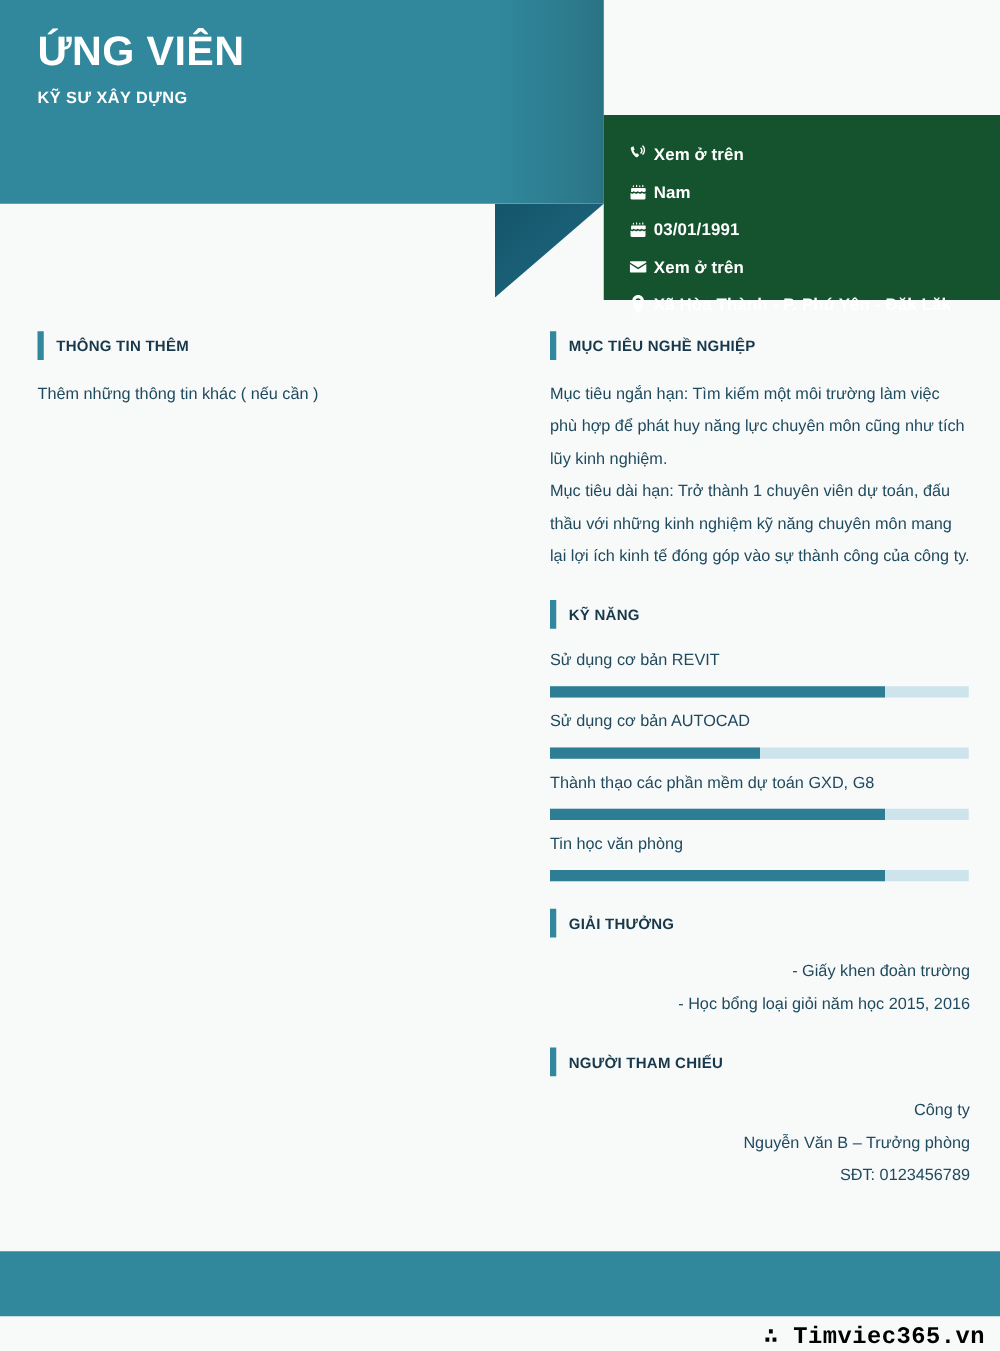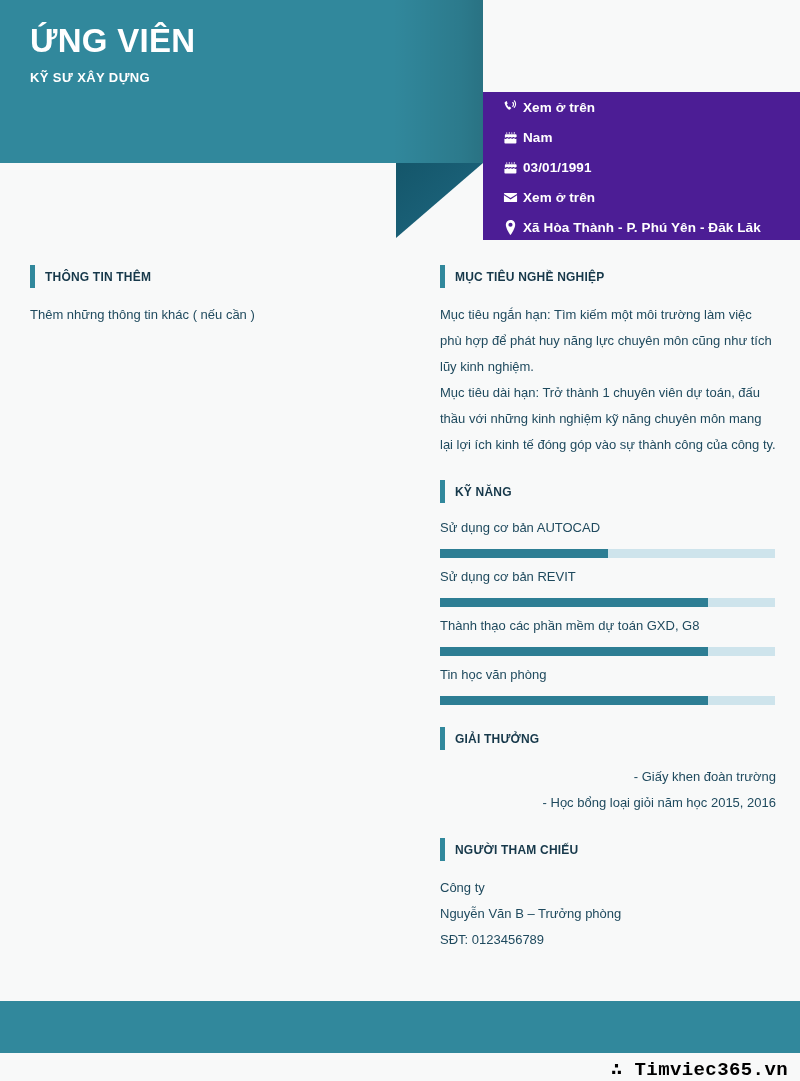--- a/index.html
+++ b/index.html
@@ -60,22 +60,22 @@
     width: 87px; height: 75px;
     background: linear-gradient(to bottom right, #14566a 0%, #1a6077 55%, #2b7b91 100%);
     clip-path: polygon(0 0, 100% 0, 0 100%);
   }
 
   
   .contact-panel {
     position: absolute;
     left: 483px; top: 92px;
     width: 317px; height: 148px;
-    background: #4c1d95;
-    padding: 0 0 0 0;
+    background: #14532d;
+    padding: 16px 0 0 0;
   }
   .contact-row {
     display: flex;
     align-items: center;
     height: 30px;
     padding-left: 14px;
     color: #ffffff;
   }
   .contact-ico {
     width: 26px;
@@ -271,30 +271,30 @@
       </div>
     </div>
 
     <div class="sec" style="margin-top:20px;">
       <div class="sec-head">
         <span class="sec-bar"></span>
         <span class="sec-title">KỸ NĂNG</span>
       </div>
 
       <div class="skill">
+        <div class="skill-name">Sử dụng cơ bản REVIT</div>
+        <div class="skill-track">
+          <div class="skill-fill" style="width: 80%;"></div>
+        </div>
+      </div>
+
+      <div class="skill">
         <div class="skill-name">Sử dụng cơ bản AUTOCAD</div>
         <div class="skill-track">
           <div class="skill-fill" style="width: 50%;"></div>
-        </div>
-      </div>
-
-      <div class="skill">
-        <div class="skill-name">Sử dụng cơ bản REVIT</div>
-        <div class="skill-track">
-          <div class="skill-fill" style="width: 80%;"></div>
         </div>
       </div>
 
       <div class="skill">
         <div class="skill-name">Thành thạo các phần mềm dự toán GXD, G8</div>
         <div class="skill-track">
           <div class="skill-fill" style="width: 80%;"></div>
         </div>
       </div>
 
@@ -308,21 +308,21 @@
 
     <div class="sec" style="margin-top:22px;text-align:right;">
       <div class="sec-head">
         <span class="sec-bar"></span>
         <span class="sec-title">GIẢI THƯỞNG</span>
       </div>
       <div class="list-line">- Giấy khen đoàn trường</div>
       <div class="list-line">- Học bổng loại giỏi năm học 2015, 2016</div>
     </div>
 
-    <div class="sec" style="margin-top:22px;">
+    <div class="sec" style="margin-top:22px;text-align:right;">
       <div class="sec-head">
         <span class="sec-bar"></span>
         <span class="sec-title">NGƯỜI THAM CHIẾU</span>
       </div>
       <div class="list-line">Công ty</div>
       <div class="list-line">Nguyễn Văn B – Trưởng phòng</div>
       <div class="list-line">SĐT: 0123456789</div>
     </div>
 
   </div>

